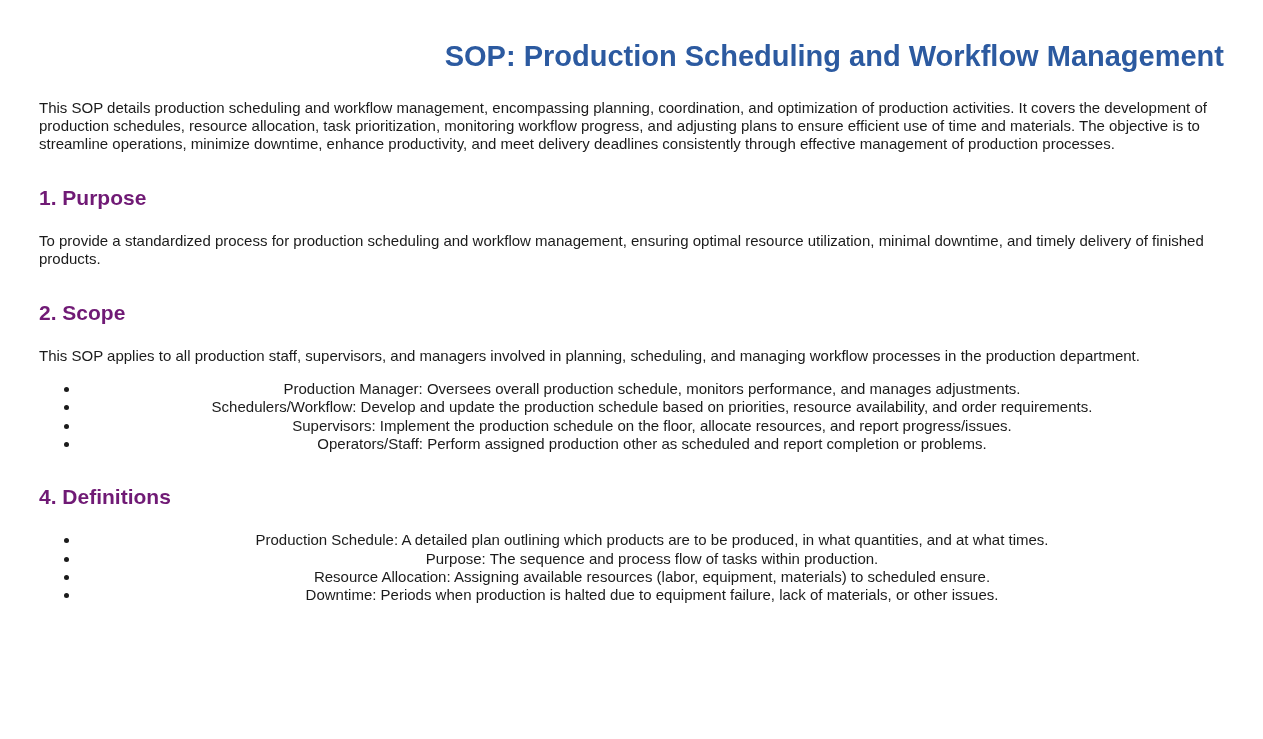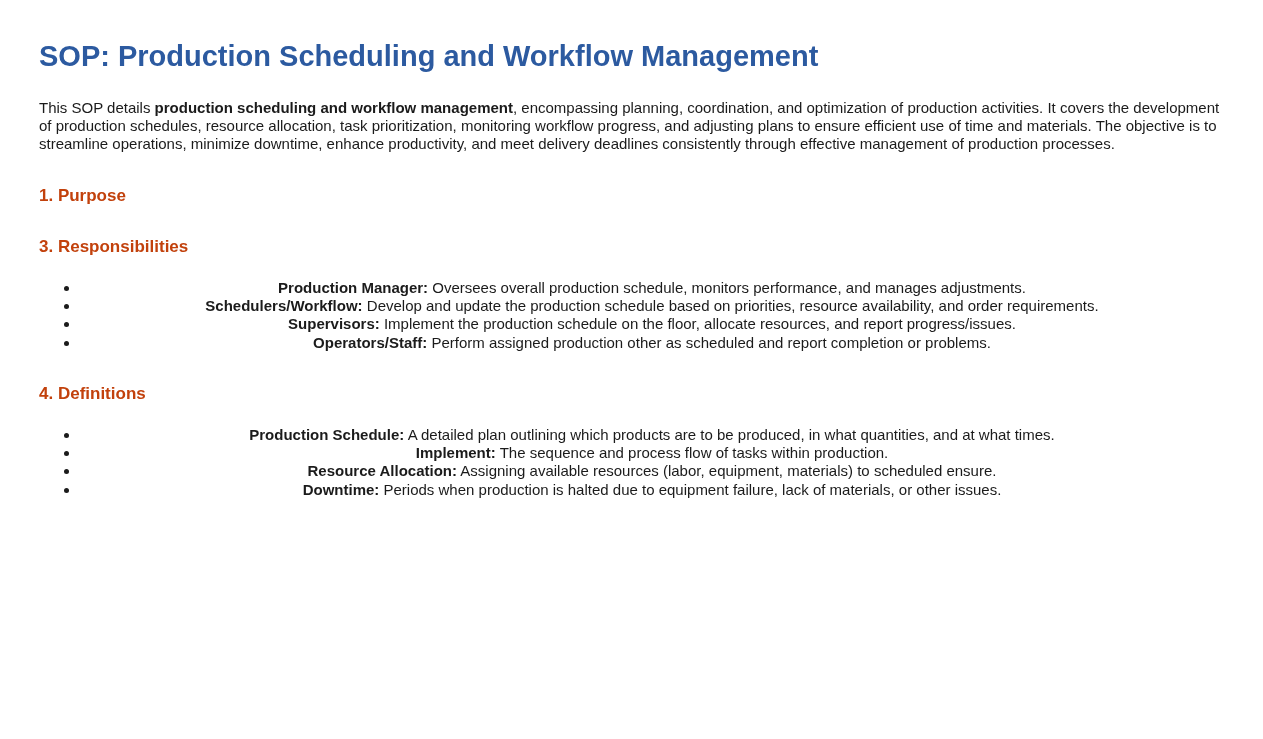--- a/index.html
+++ b/index.html
@@ -16,64 +16,67 @@
   }
   .doc {
     padding: 41px 39px 30px 39px;
   }
   h1 {
     color: #2c5aa0;
     font-size: 29px;
     line-height: 1.1;
     font-weight: 700;
     margin: 0 0 26px 0;
+    text-align: right;
   }
   h2 {
-    color: #c2410c;
-    font-size: 17px;
+    color: #701a75;
+    font-size: 21px;
     line-height: 1.15;
     font-weight: 700;
     margin: 32px 0 22px 0;
   }
   p {
     font-size: 15px;
     line-height: 1.22;
     margin: 0 0 15px 0;
   }
   ul {
     font-size: 15px;
     line-height: 1.22;
     margin: 14px 0 15px 0;
     padding-left: 41px;
   }
   li { margin: 0; text-align: center; }
-  strong { font-weight: 700; }
+  strong { font-weight: 400; }
 </style>
 </head>
 <body>
 
 <main class="doc">
 
   <h1>SOP: Production Scheduling and Workflow Management</h1>
 
   <p><span>This SOP details </span><strong>production scheduling and workflow management</strong><span>, encompassing planning, coordination, and optimization of production activities. It covers the development of production schedules, resource allocation, task prioritization, monitoring workflow progress, and adjusting plans to ensure efficient use of time and materials. The objective is to streamline operations, minimize downtime, enhance productivity, and meet delivery deadlines consistently through effective management of production processes.</span></p>
 
   <h2>1. Purpose</h2>
+  <p>To provide a standardized process for production scheduling and workflow management, ensuring optimal resource utilization, minimal downtime, and timely delivery of finished products.</p>
 
+  <h2>2. Scope</h2>
+  <p>This SOP applies to all production staff, supervisors, and managers involved in planning, scheduling, and managing workflow processes in the production department.</p>
 
-  <h2>3. Responsibilities</h2>
   <ul>
     <li><strong>Production Manager:</strong><span> Oversees overall production schedule, monitors performance, and manages adjustments.</span></li>
     <li><strong>Schedulers/Workflow:</strong><span> Develop and update the production schedule based on priorities, resource availability, and order requirements.</span></li>
     <li><strong>Supervisors:</strong><span> Implement the production schedule on the floor, allocate resources, and report progress/issues.</span></li>
     <li><strong>Operators/Staff:</strong><span> Perform assigned production other as scheduled and report completion or problems.</span></li>
   </ul>
 
   <h2>4. Definitions</h2>
   <ul>
     <li><strong>Production Schedule:</strong><span> A detailed plan outlining which products are to be produced, in what quantities, and at what times.</span></li>
-    <li><strong>Implement:</strong><span> The sequence and process flow of tasks within production.</span></li>
+    <li><strong>Purpose:</strong><span> The sequence and process flow of tasks within production.</span></li>
     <li><strong>Resource Allocation:</strong><span> Assigning available resources (labor, equipment, materials) to scheduled ensure.</span></li>
     <li><strong>Downtime:</strong><span> Periods when production is halted due to equipment failure, lack of materials, or other issues.</span></li>
   </ul>
 
 
 </main>
 
 </body></html>

